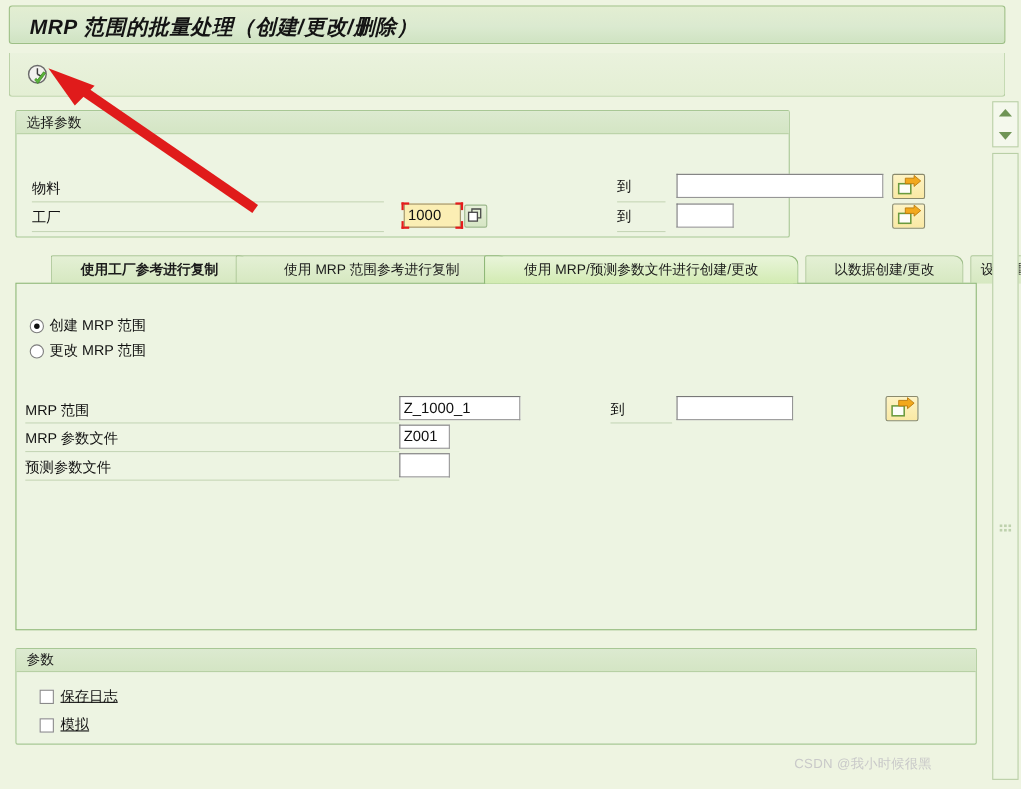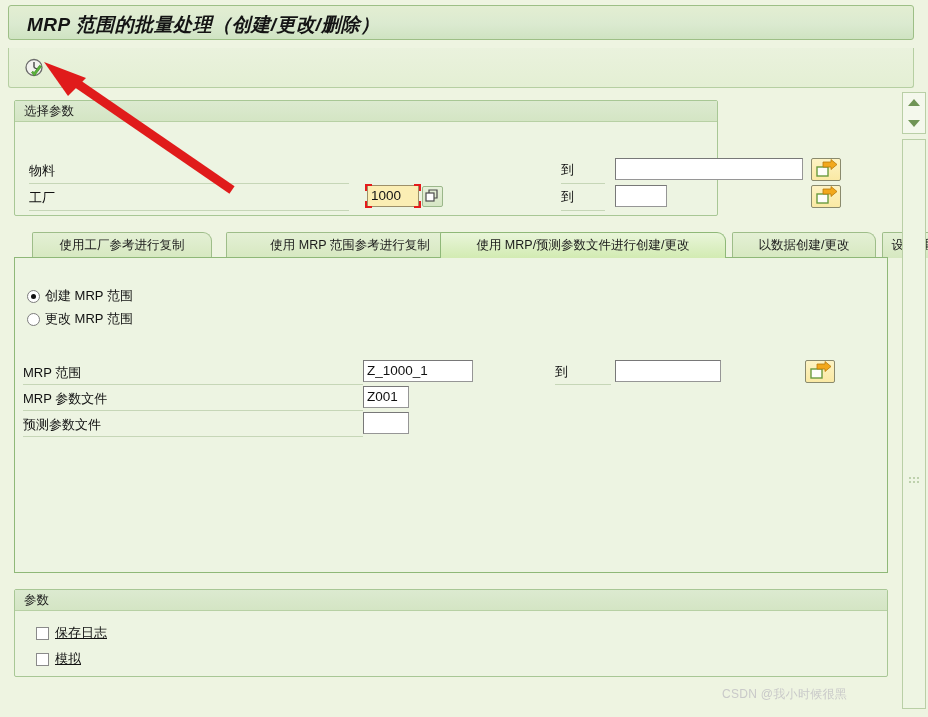--- a/index.html
+++ b/index.html
@@ -221,22 +221,22 @@
           <svg width="28" height="21" viewBox="0 0 28 21">
             <rect x="5" y="8" width="11" height="9" fill="#fdfdfa" stroke="#6a9a3e" stroke-width="1.4"></rect>
             <path d="M11 3 L19 3 L19 0.5 L25 5.5 L19 10.5 L19 8 L11 8 Z" fill="#f2a81c" stroke="#b8780a" stroke-width=".8"></path>
           </svg>
         </div>
       </div>
     </div>
   </div>
 
   <div class="tabstrip">
-    <div class="tab" style="left:18px;width:180px;">使用工厂参考进行复制</div>
-    <div class="tab" style="left:212px;width:248px;">使用 MRP 范围参考进行复制</div>
+    <div class="tab" style="left:32px;width:180px;font-weight:bold;">使用工厂参考进行复制</div>
+    <div class="tab" style="left:200px;width:248px;">使用 MRP 范围参考进行复制</div>
     <div class="tab active" style="left:426px;width:286px;">使用 MRP/预测参数文件进行创建/更改</div>
     <div class="tab" style="left:718px;width:144px;">以数据创建/更改</div>
     <div class="tab" style="left:868px;width:60px;">设置/重</div>
   </div>
 
   <div id="tabpanel">
 
     <div class="radio on" style="left:12px;top:32px;"></div>
     <div class="rlabel" style="left:30px;top:29px;">创建 MRP 范围</div>
 

